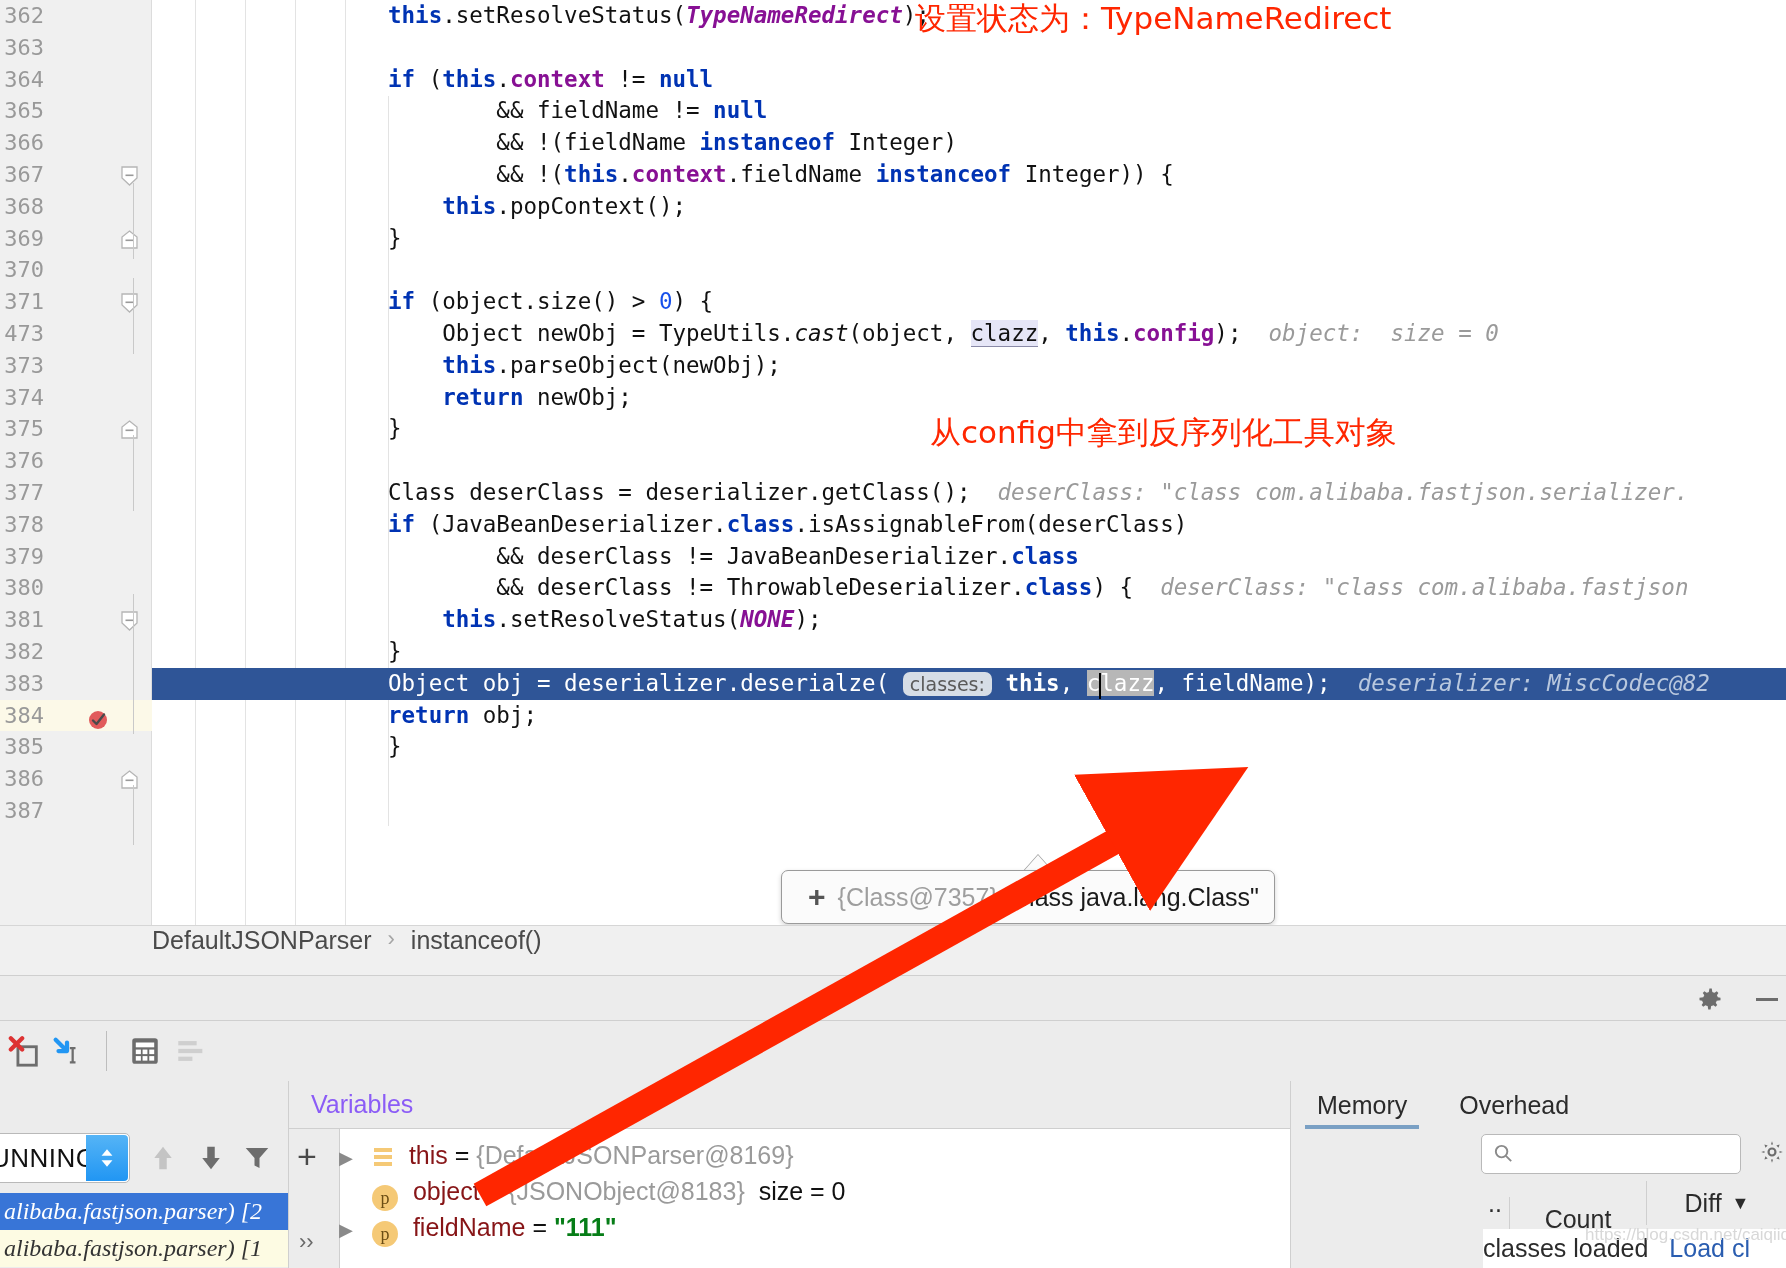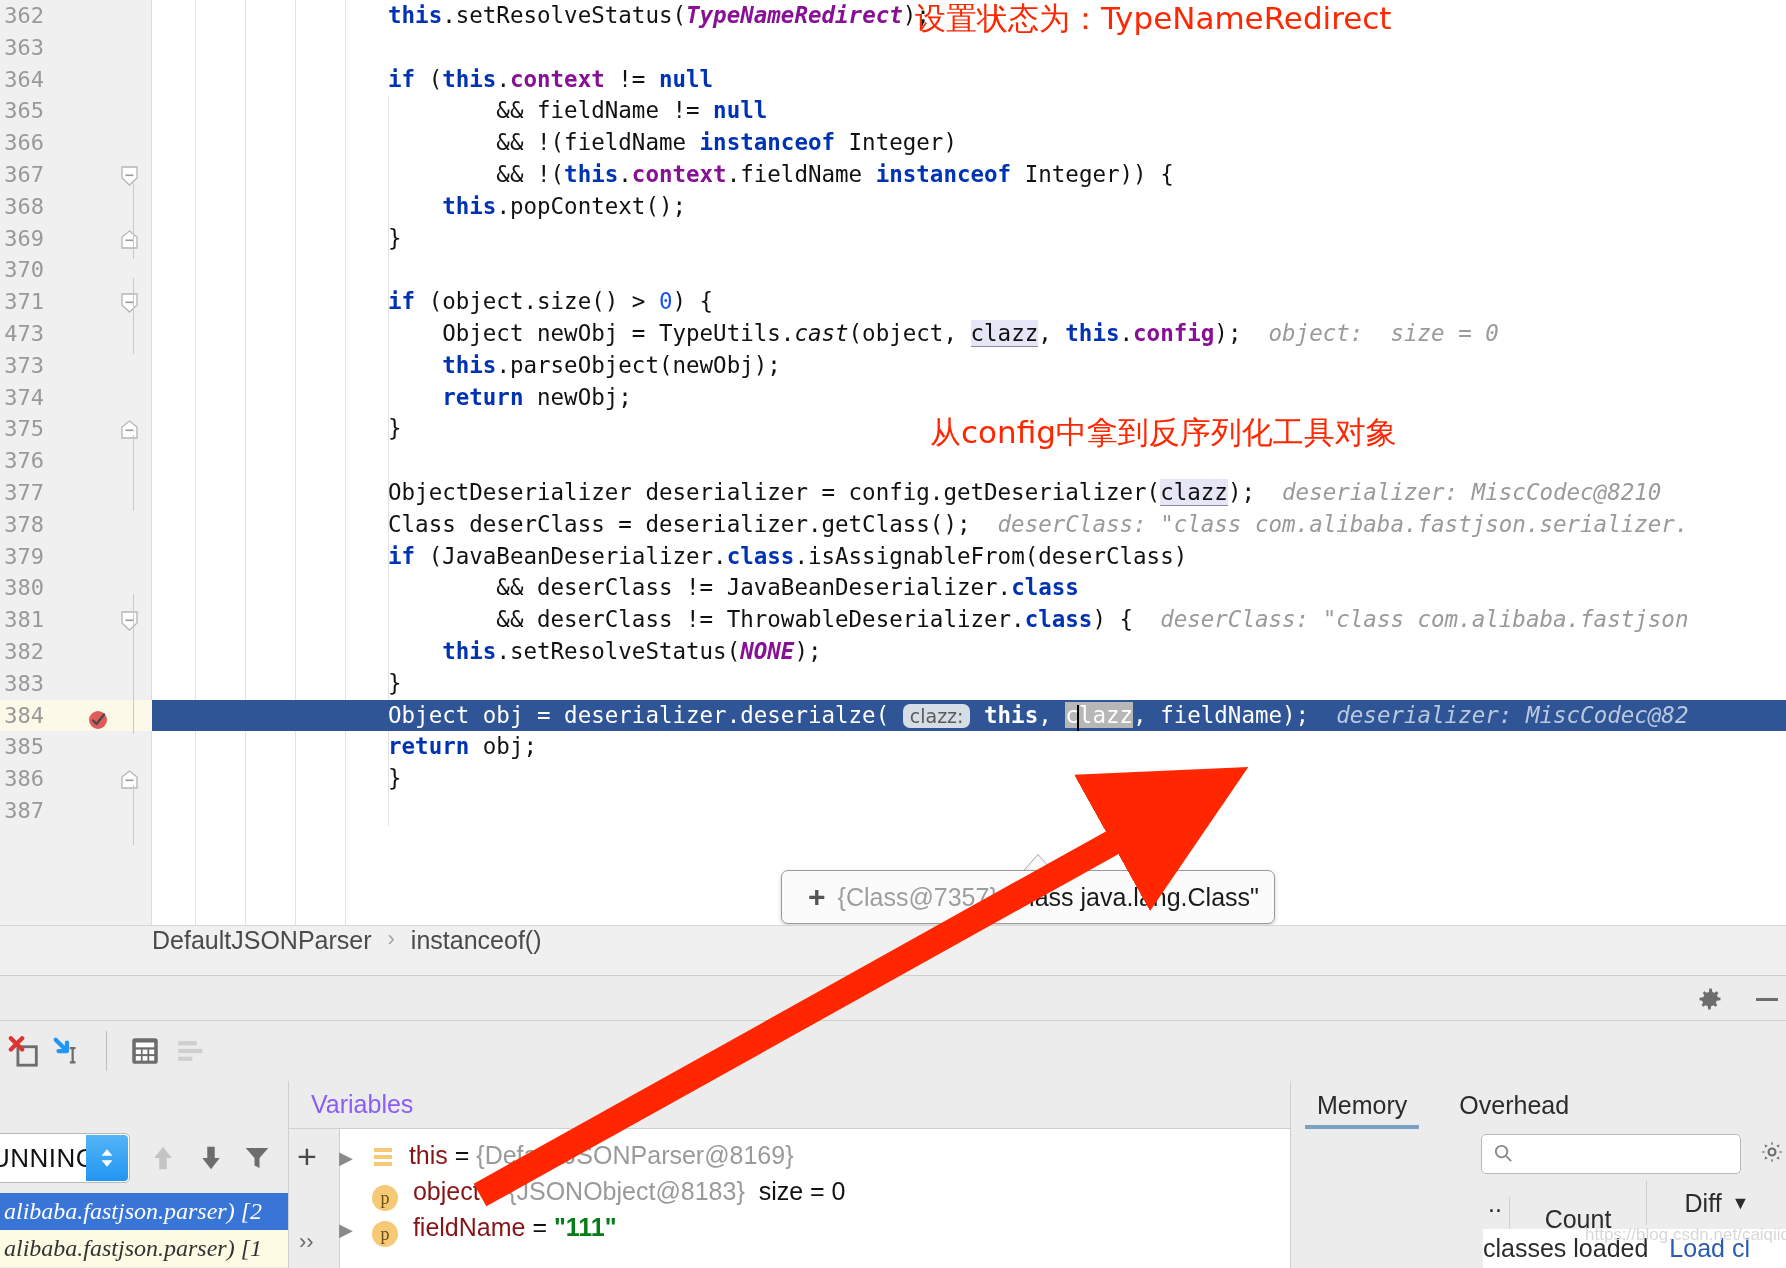--- a/index.html
+++ b/index.html
@@ -308,28 +308,27 @@
         <div class="crow">        &amp;&amp; !(<span class="kw">this</span>.<span class="fieldc">context</span>.fieldName <span class="kw">instanceof</span> Integer)) {</div>
         <div class="crow">    <span class="kw">this</span>.popContext();</div>
         <div class="crow">}</div>
         <div class="crow"></div>
         <div class="crow"><span class="kw">if</span> (object.size() &gt; <span class="num">0</span>) {</div>
         <div class="crow">    Object newObj = TypeUtils.<span class="meth-it">cast</span>(object, <span class="clazz-hl">clazz</span>, <span class="kw">this</span>.<span class="fieldc">config</span>);<span class="hint">&nbsp;&nbsp;object:  size = 0</span></div>
         <div class="crow">    <span class="kw">this</span>.parseObject(newObj);</div>
         <div class="crow">    <span class="kw">return</span> newObj;</div>
         <div class="crow">}</div>
         <div class="crow"></div>
-        <div class="crow">ObjectDeserializer deserializer = config.getDeserializer(<span class="clazz-hl">clazz</span>);<span class="hint">&nbsp;&nbsp;deserializer: MiscCodec@8210</span></div>
         <div class="crow">Class deserClass = deserializer.getClass();<span class="hint">&nbsp;&nbsp;deserClass: "class com.alibaba.fastjson.serializer.</span></div>
         <div class="crow"><span class="kw">if</span> (JavaBeanDeserializer.<span class="kw">class</span>.isAssignableFrom(deserClass)</div>
         <div class="crow">        &amp;&amp; deserClass != JavaBeanDeserializer.<span class="kw">class</span></div>
         <div class="crow">        &amp;&amp; deserClass != ThrowableDeserializer.<span class="kw">class</span>) {<span class="hint">&nbsp;&nbsp;deserClass: "class com.alibaba.fastjson</span></div>
         <div class="crow">    <span class="kw">this</span>.setResolveStatus(<span class="static-it">NONE</span>);</div>
         <div class="crow">}</div>
-        <div class="crow cur">Object obj = deserializer.deserialze( <span class="param-hint">clazz:</span> <span class="kw">this</span>, <span class="clazz-sel"><span class="caret"></span>clazz</span>, fieldName);<span class="hint">&nbsp;&nbsp;deserializer: MiscCodec@82</span></div>
+        <div class="crow cur">Object obj = deserializer.deserialze( <span class="param-hint">classes:</span> <span class="kw">this</span>, <span class="clazz-sel"><span class="caret"></span>clazz</span>, fieldName);<span class="hint">&nbsp;&nbsp;deserializer: MiscCodec@82</span></div>
         <div class="crow"><span class="kw">return</span> obj;</div>
         <div class="crow">}</div>
         <div class="crow"></div>
       </div>
 
     <div class="annot" id="annot1">设置状态为：TypeNameRedirect</div>
     <div class="annot" id="annot2">从config中拿到反序列化工具对象</div>
 
     <div class="tt-tail"></div>
     <div class="tooltip">

